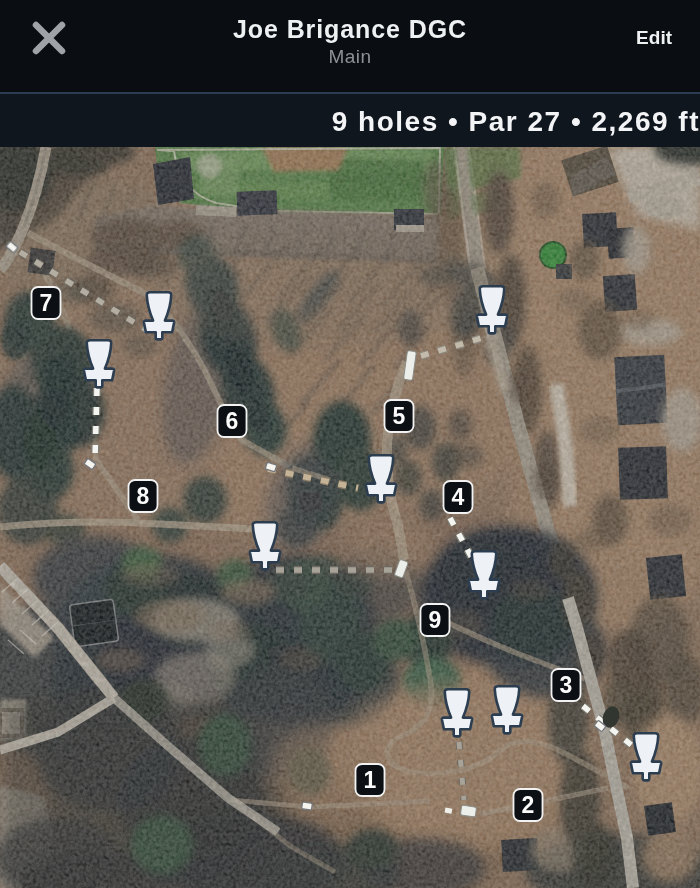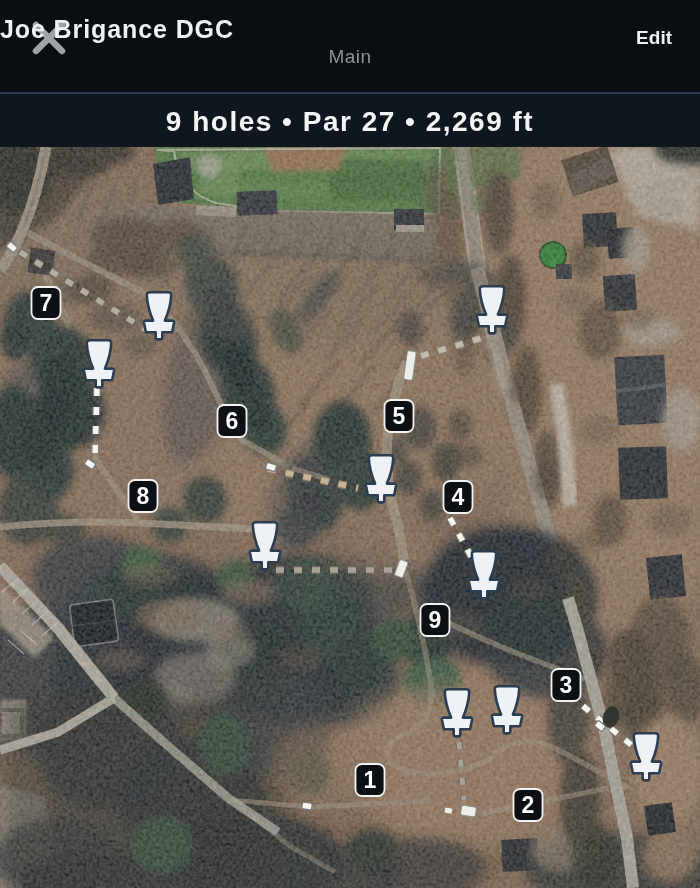--- a/index.html
+++ b/index.html
@@ -1,23 +1,23 @@
 <!DOCTYPE html>
 <html><head>
 <meta charset="utf-8">
 <style>
   html,body{margin:0;padding:0;background:#0a0d12;}
   body{width:700px;height:888px;overflow:hidden;font-family:"Liberation Sans",sans-serif;position:relative;}
   .nav{position:absolute;left:0;top:0;width:700px;height:92px;background:#0a0e13;border-bottom:2px solid #2c3c53;}
-  .navtitle{position:absolute;left:0;top:15px;width:700px;text-align:left;color:#eef0f2;font-size:25px;font-weight:bold;letter-spacing:.9px;}
+  .navtitle{position:absolute;left:0;top:15px;width:700px;text-align:center;color:#eef0f2;font-size:25px;font-weight:bold;letter-spacing:.9px;}
   .navsub{position:absolute;left:0;top:46px;width:700px;text-align:center;color:#8d9197;font-size:19px;letter-spacing:.4px;}
   .xbtn{position:absolute;left:30px;top:19px;width:38px;height:38px;}
   .edit{position:absolute;right:28px;top:27px;color:#f0f1f3;font-size:19px;font-weight:bold;}
   .stats{position:absolute;left:0;top:94px;width:700px;height:53px;background:#10161e;}
-  .statstext{position:absolute;left:0;top:106px;width:700px;text-align:center;color:#f3f4f6;font-size:28px;font-weight:bold;letter-spacing:1.5px;}
+  .statstext{position:absolute;left:0;top:106px;width:700px;text-align:right;color:#f3f4f6;font-size:28px;font-weight:bold;letter-spacing:1.5px;}
   .map{position:absolute;left:0;top:147px;width:700px;height:741px;background:#a0846c;}
 </style>
 </head>
 <body>
 
 <div class="nav"></div>
 
 <svg class="xbtn" viewBox="0 0 38 38">
     <path d="M6 6 L32 32 M32 6 L6 32" stroke="#9fa2a7" stroke-width="6.5" stroke-linecap="round"></path>
   </svg>

